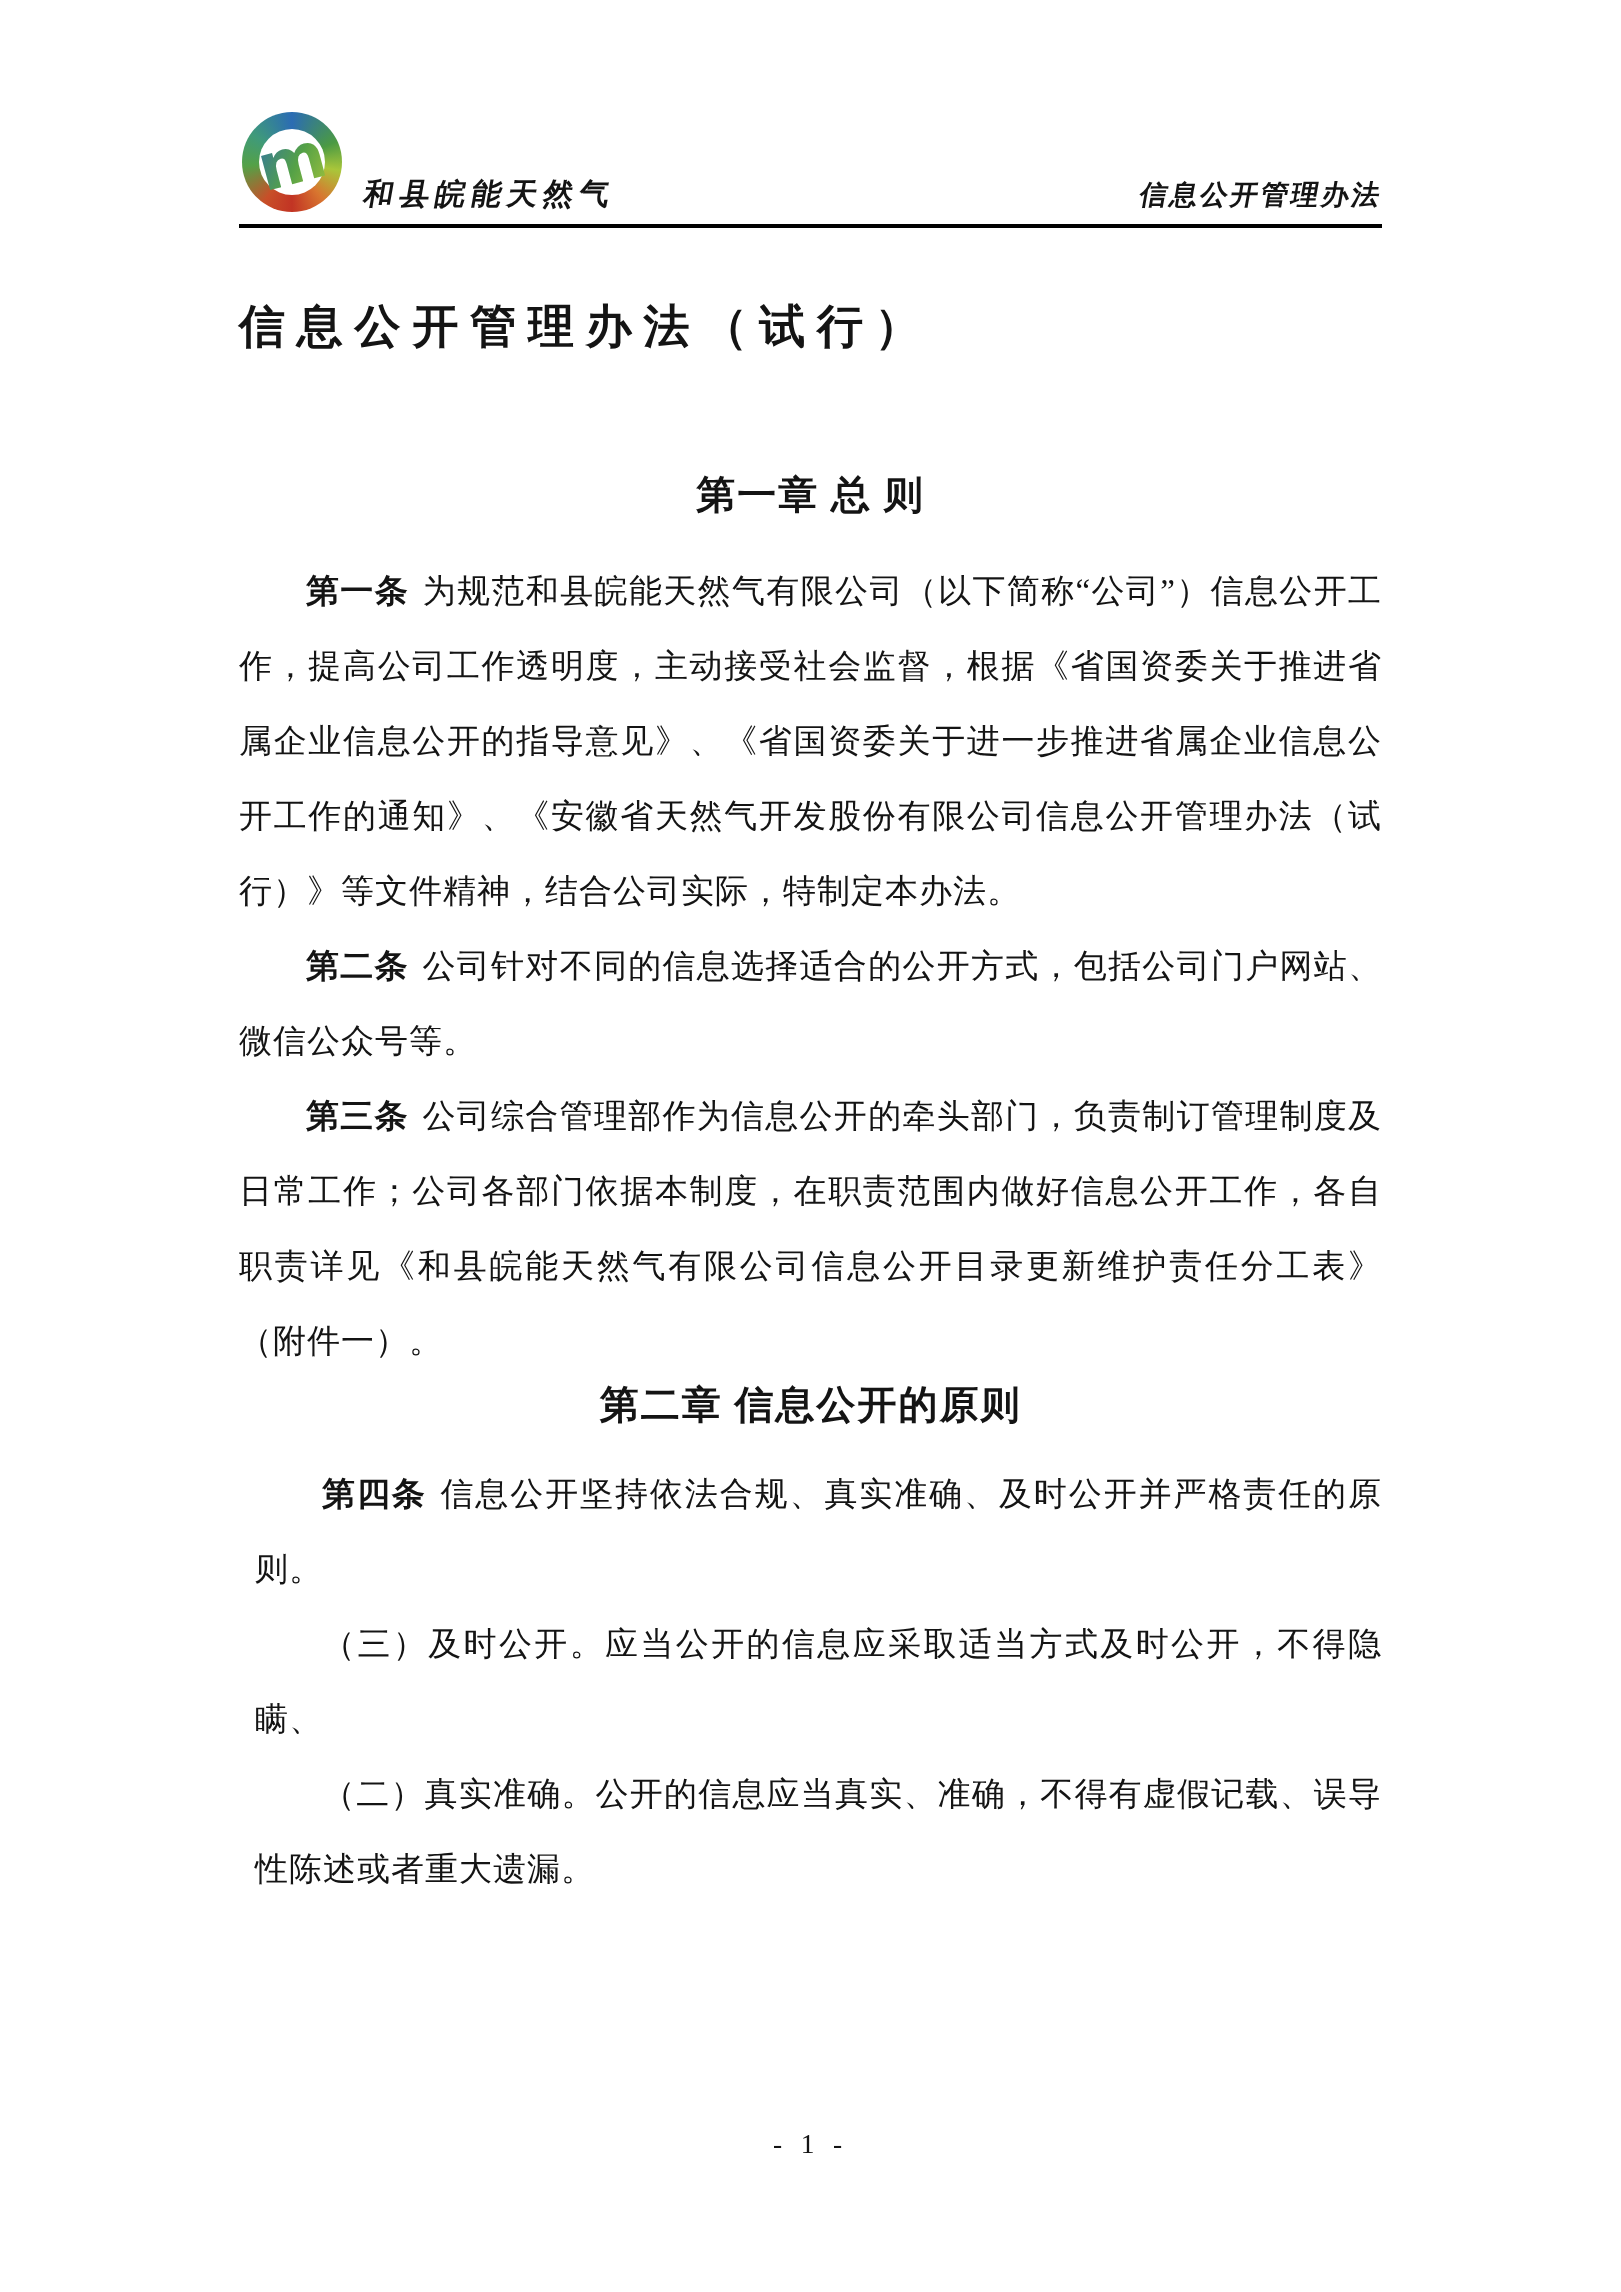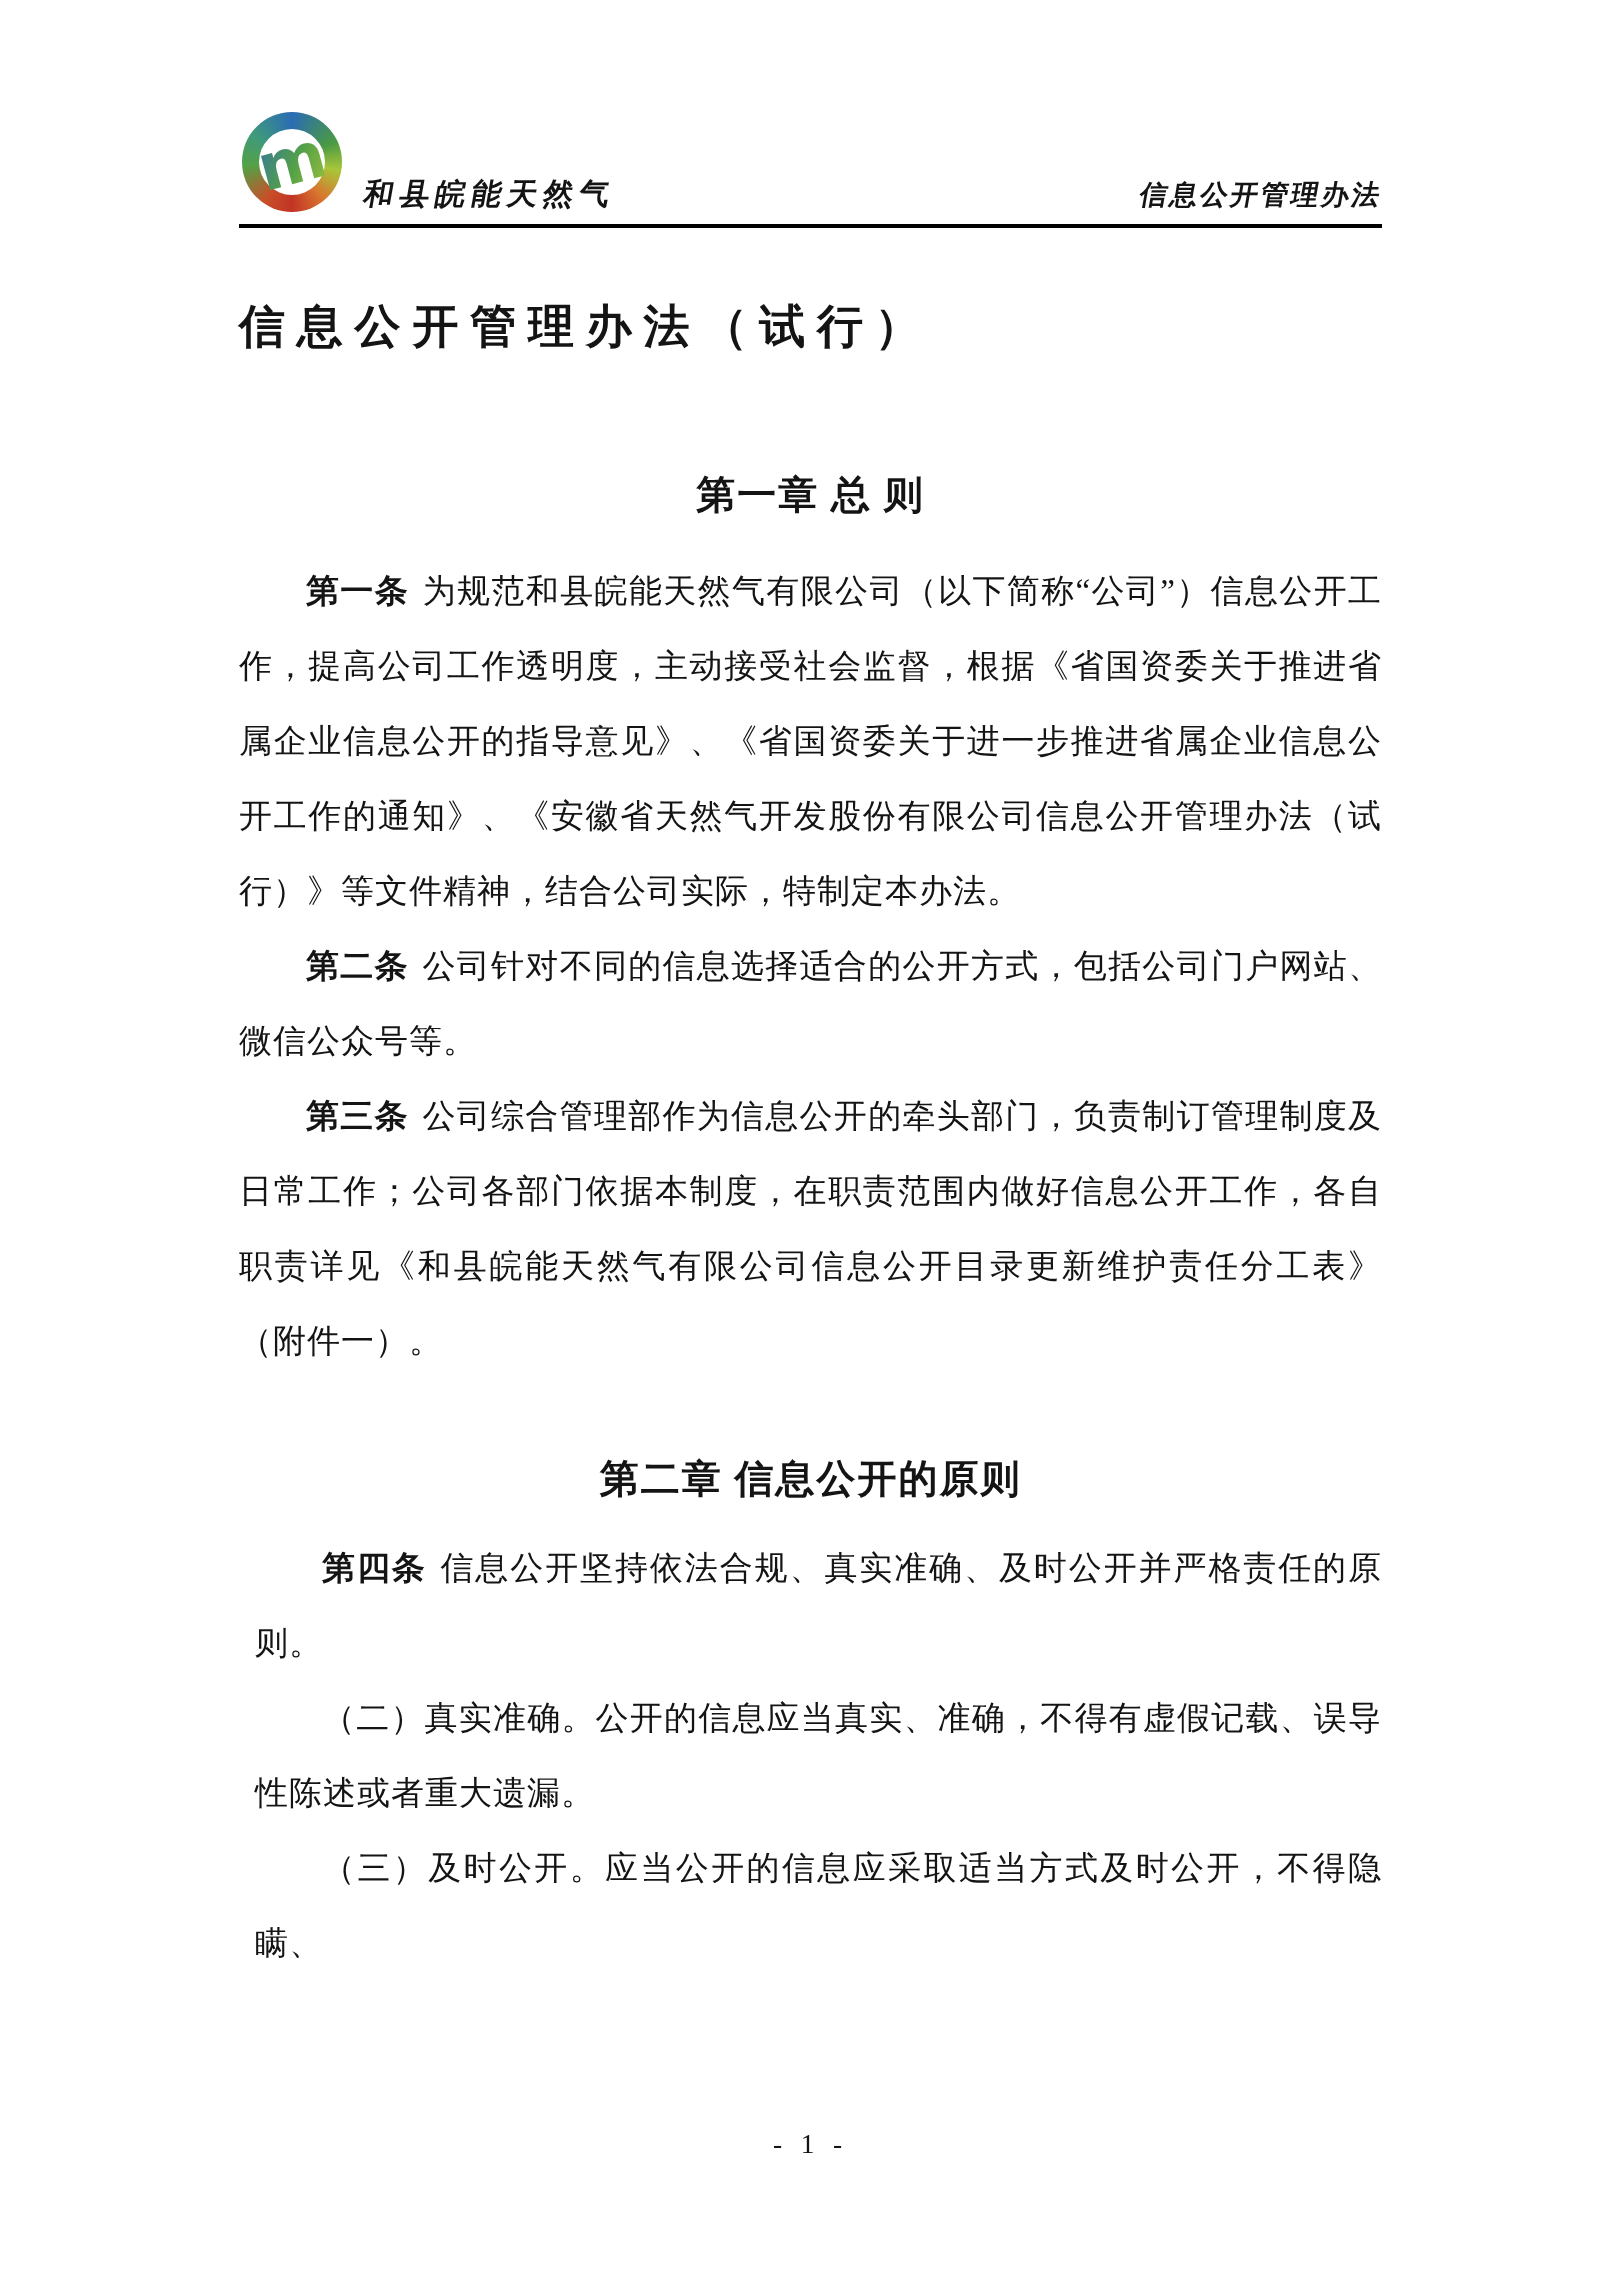--- a/index.html
+++ b/index.html
@@ -54,21 +54,21 @@
     line-height:59px; letter-spacing:11.8px;
     white-space:nowrap;
   }
   .chap {
     text-align:center;
     font-size:39px; font-weight:bold;
     line-height:52px; letter-spacing:2px;
     white-space:nowrap;
   }
   .chap-1 { margin-top:113px; }
-  .chap-2 { margin-top:74px; }
+  .chap-2 { }
   .body-1 { margin-top:33px; }
   .body-2 { margin-top:25.5px;margin-left:16px; }
 
   
   .para {
     font-size:33px; line-height:75px;
     letter-spacing:1px;
     text-align:justify;
     text-indent:67px;
   }
@@ -111,20 +111,20 @@
   <div class="body-1">
     <p class="para"><b>第一条</b><span>为规范和县皖能天然气有限公司（以下简称“公司”）信息公开工作，提高公司工作透明度，主动接受社会监督，根据《省国资委关于推进省属企业信息公开的指导意见》、《省国资委关于进一步推进省属企业信息公开工作的通知》、《安徽省天然气开发股份有限公司信息公开管理办法（试行）》等文件精神，结合公司实际，特制定本办法。</span></p>
     <p class="para"><b>第二条</b><span>公司针对不同的信息选择适合的公开方式，包括公司门户网站、微信公众号等。</span></p>
     <p class="para"><b>第三条</b><span>公司综合管理部作为信息公开的牵头部门，负责制订管理制度及日常工作；公司各部门依据本制度，在职责范围内做好信息公开工作，各自职责详见《和县皖能天然气有限公司信息公开目录更新维护责任分工表》（附件一）。</span></p>
   </div>
 
   <h2 class="chap chap-2">第二章 信息公开的原则</h2>
 
   <div class="body-2">
     <p class="para"><b>第四条</b><span>信息公开坚持依法合规、真实准确、及时公开并严格责任的原则。</span></p>
+    <p class="para"><span>（三）及时公开。应当公开的信息应采取适当方式及时公开，不得隐瞒、</span></p>
     <p class="para"><span>（二）真实准确。公开的信息应当真实、准确，不得有虚假记载、误导性陈述或者重大遗漏。</span></p>
-    <p class="para"><span>（三）及时公开。应当公开的信息应采取适当方式及时公开，不得隐瞒、</span></p>
   </div>
 
   <div class="footer">- 1 -</div>
 
 </div>
 
 
 </body></html>

